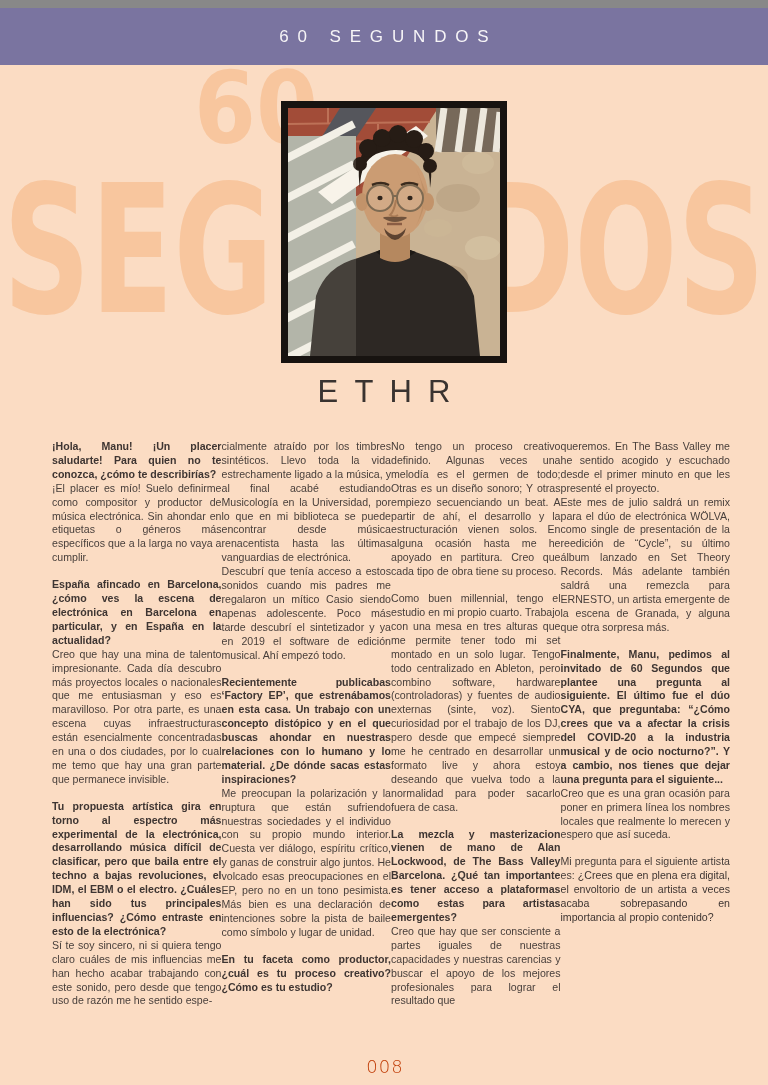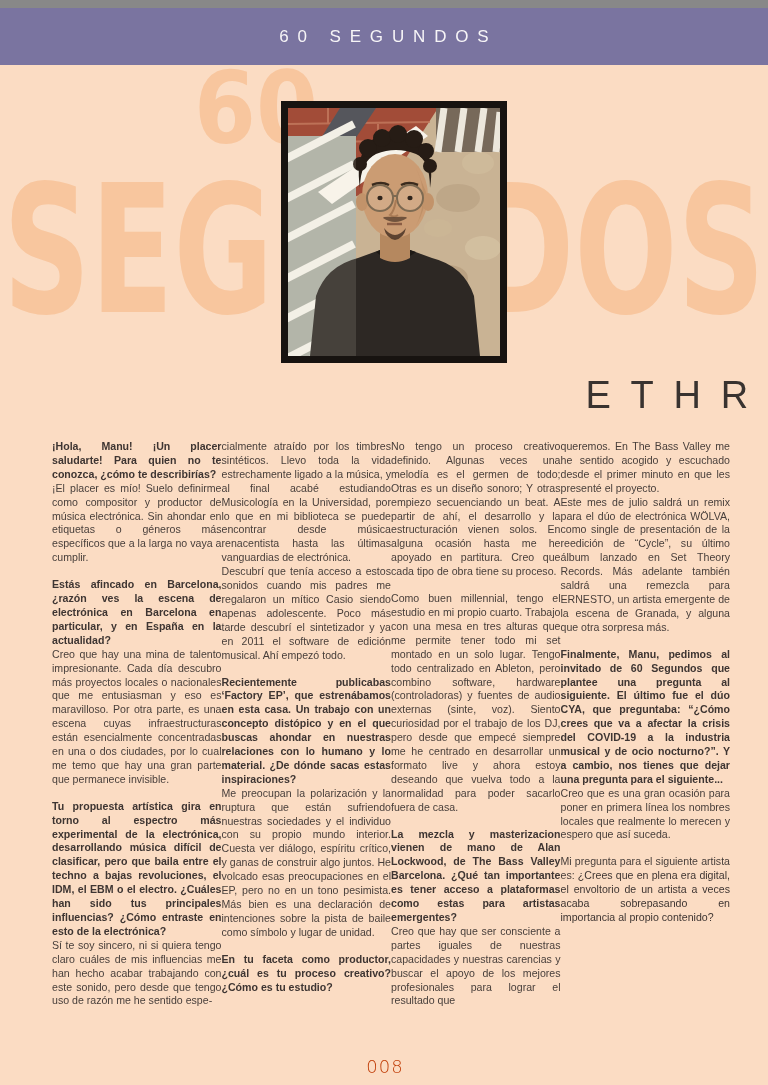--- a/index.html
+++ b/index.html
@@ -40,22 +40,22 @@
     position:absolute;top:93px;left:50%;transform:translateX(-50%);
     width:212px;height:248px;
     border:7px solid #171310;
     background:#c9b394;
     z-index:2;
   }
   #photo-frame svg{display:block;}
   
   #artist-name{
     position:absolute;top:366px;left:0;width:768px;
-    text-align:right;
-    font-size:38px;letter-spacing:0.52em;text-indent:0.52em;
+    text-align:center;
+    font-size:31px;letter-spacing:0.52em;text-indent:0.52em;
     color:#393330;font-weight:400;z-index:2;
   }
   
   #columns{
     position:absolute;top:432px;left:52px;width:678px;height:625px;
     display:flex;gap:0;z-index:2;overflow:hidden;
   }
   .col{flex:1 1 0;min-width:0;}
   .col p{
     margin:0;
@@ -182,42 +182,42 @@
       <path d="M0,28 L68,28 L68,248 L0,248 Z" fill="#fff6e6" opacity="0.12"></path>
     </svg>
   </div>
 
   <div id="artist-name">ETHR</div>
 
   <div id="columns">
     <div class="col">
         <p class="q">¡Hola, Manu! ¡Un placer saludarte! Para quien no te conozca, ¿cómo te describirías?</p>
         <p class="a">¡El placer es mío! Suelo definirme como compositor y productor de música electrónica. Sin ahondar en etiquetas o géneros más específicos que a la larga no vaya a cumplir.</p>
-        <p class="q gap">Estás afincado en Barcelona, ¿razón ves la escena de electrónica en Barcelona en particular, y en España en la actualidad?</p>
+        <p class="q gap">España afincado en Barcelona, ¿cómo ves la escena de electrónica en Barcelona en particular, y en España en la actualidad?</p>
         <p class="a">Creo que hay una mina de talento impresionante. Cada día descubro más proyectos locales o nacionales que me entusiasman y eso es maravilloso. Por otra parte, es una escena cuyas infraestructuras están esencialmente concentradas en una o dos ciudades, por lo cual me temo que hay una gran parte que permanece invisible.</p>
         <p class="q gap">Tu propuesta artística gira en torno al espectro más experimental de la electrónica, desarrollando música difícil de clasificar, pero que baila entre el techno a bajas revoluciones, el IDM, el EBM o el electro. ¿Cuáles han sido tus principales influencias? ¿Cómo entraste en esto de la electrónica?</p>
         <p class="a">Sí te soy sincero, ni si quiera tengo claro cuáles de mis influencias me han hecho acabar trabajando con este sonido, pero desde que tengo uso de razón me he sentido espe-</p>
       </div>
     <div class="col">
         <p class="a">cialmente atraído por los timbres sintéticos. Llevo toda la vida estrechamente ligado a la música, y al final acabé estudiando Musicología en la Universidad, por lo que en mi biblioteca se puede encontrar desde música renacentista hasta las últimas vanguardias de electrónica.</p>
-        <p class="a">Descubrí que tenía acceso a estos sonidos cuando mis padres me regalaron un mítico Casio siendo apenas adolescente. Poco más tarde descubrí el sintetizador y ya en 2011 el software de edición musical. Ahí empezó todo.</p>
+        <p class="a">Descubrí que tenía acceso a estos sonidos cuando mis padres me regalaron un mítico Casio siendo apenas adolescente. Poco más tarde descubrí el sintetizador y ya en 2019 el software de edición musical. Ahí empezó todo.</p>
         <p class="q gap">Recientemente publicabas ‘Factory EP’, que estrenábamos en esta casa. Un trabajo con un concepto distópico y en el que buscas ahondar en nuestras relaciones con lo humano y lo material. ¿De dónde sacas estas inspiraciones?</p>
         <p class="a">Me preocupan la polarización y la ruptura que están sufriendo nuestras sociedades y el individuo con su propio mundo interior. Cuesta ver diálogo, espíritu crítico, y ganas de construir algo juntos. He volcado esas preocupaciones en el EP, pero no en un tono pesimista. Más bien es una declaración de intenciones sobre la pista de baile como símbolo y lugar de unidad.</p>
         <p class="q gap">En tu faceta como productor, ¿cuál es tu proceso creativo? ¿Cómo es tu estudio?</p>
       </div>
     <div class="col">
         <p class="a">No tengo un proceso creativo definido. Algunas veces una melodía es el germen de todo; Otras es un diseño sonoro; Y otras empiezo secuenciando un beat. A partir de ahí, el desarrollo y la estructuración vienen solos. En alguna ocasión hasta me he apoyado en partitura. Creo que cada tipo de obra tiene su proceso.</p>
         <p class="a gap">Como buen millennial, tengo el estudio en mi propio cuarto. Trabajo con una mesa en tres alturas que me permite tener todo mi set montado en un solo lugar. Tengo todo centralizado en Ableton, pero combino software, hardware (controladoras) y fuentes de audio externas (sinte, voz). Siento curiosidad por el trabajo de los DJ, pero desde que empecé siempre me he centrado en desarrollar un formato live y ahora estoy deseando que vuelva todo a la normalidad para poder sacarlo fuera de casa.</p>
         <p class="q gap">La mezcla y masterizacion vienen de mano de Alan Lockwood, de The Bass Valley Barcelona. ¿Qué tan importante es tener acceso a plataformas como estas para artistas emergentes?</p>
         <p class="a">Creo que hay que ser consciente a partes iguales de nuestras capacidades y nuestras carencias y buscar el apoyo de los mejores profesionales para lograr el resultado que</p>
       </div>
     <div class="col">
         <p class="a">queremos. En The Bass Valley me he sentido acogido y escuchado desde el primer minuto en que les presenté el proyecto.</p>
         <p class="a">Este mes de julio saldrá un remix para el dúo de electrónica WÖLVA, como single de presentación de la reedición de “Cycle”, su último álbum lanzado en Set Theory Records. Más adelante también saldrá una remezcla para ERNESTO, un artista emergente de la escena de Granada, y alguna que otra sorpresa más.</p>
-        <p class="q gap">Finalmente, Manu, pedimos al invitado de 60 Segundos que plantee una pregunta al siguiente. El último fue el dúo CYA, que preguntaba: “¿Cómo crees que va a afectar la crisis del COVID-19 a la industria musical y de ocio nocturno?”. Y a cambio, nos tienes que dejar una pregunta para el siguiente...</p>
+        <p class="q gap">Finalmente, Manu, pedimos al invitado de 60 Segundos que plantee una pregunta al siguiente. El último fue el dúo CYA, que preguntaba: “¿Cómo crees que va a afectar la crisis del COVID-20 a la industria musical y de ocio nocturno?”. Y a cambio, nos tienes que dejar una pregunta para el siguiente...</p>
         <p class="a">Creo que es una gran ocasión para poner en primera línea los nombres locales que realmente lo merecen y espero que así suceda.</p>
         <p class="a gap"><span>Mi pregunta para el siguiente artista es: </span><span class="b">¿Crees que en plena era digital, el envoltorio de un artista a veces acaba sobrepasando en importancia al propio contenido?</span></p>
       </div>
   </div>
 
   <div id="page-number">008</div>
 
   <div id="footer-bar"></div>
 
 </div>

